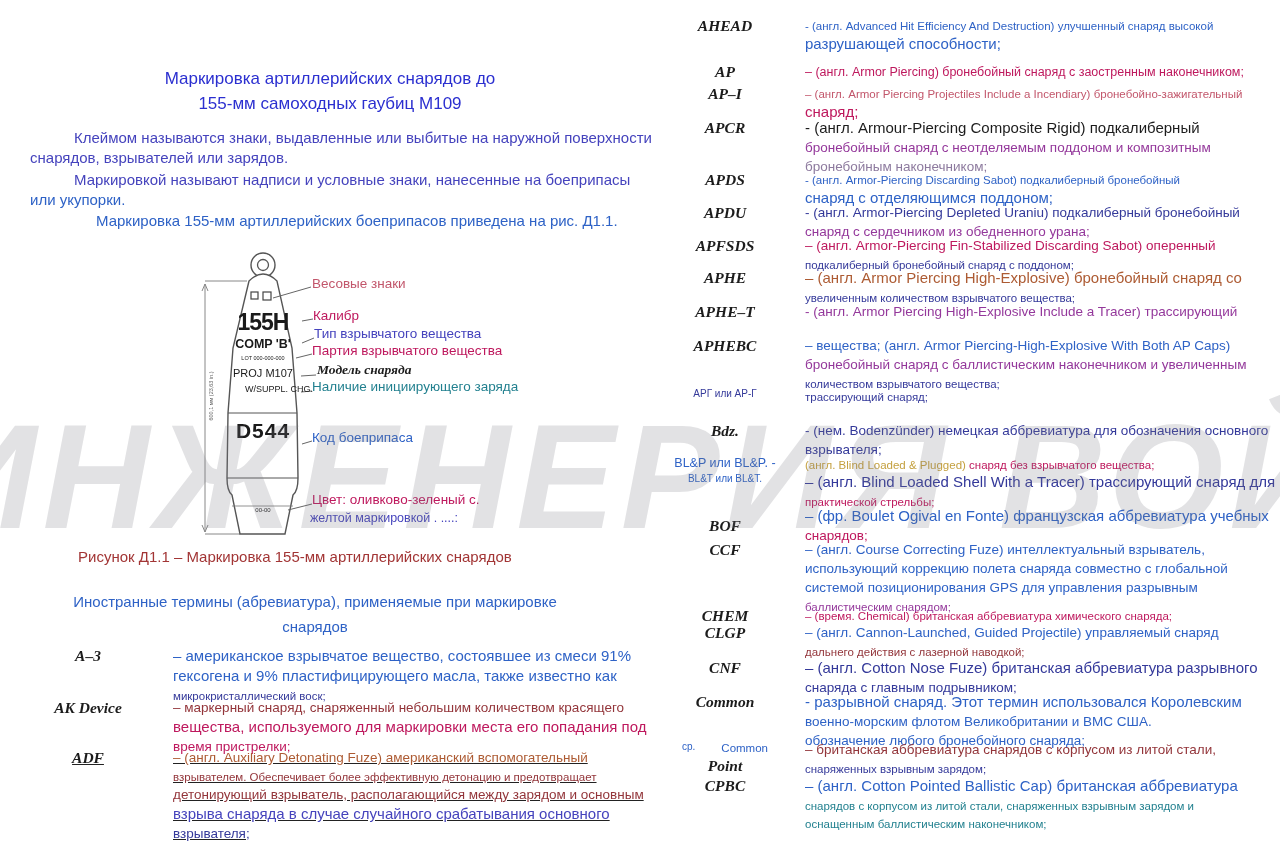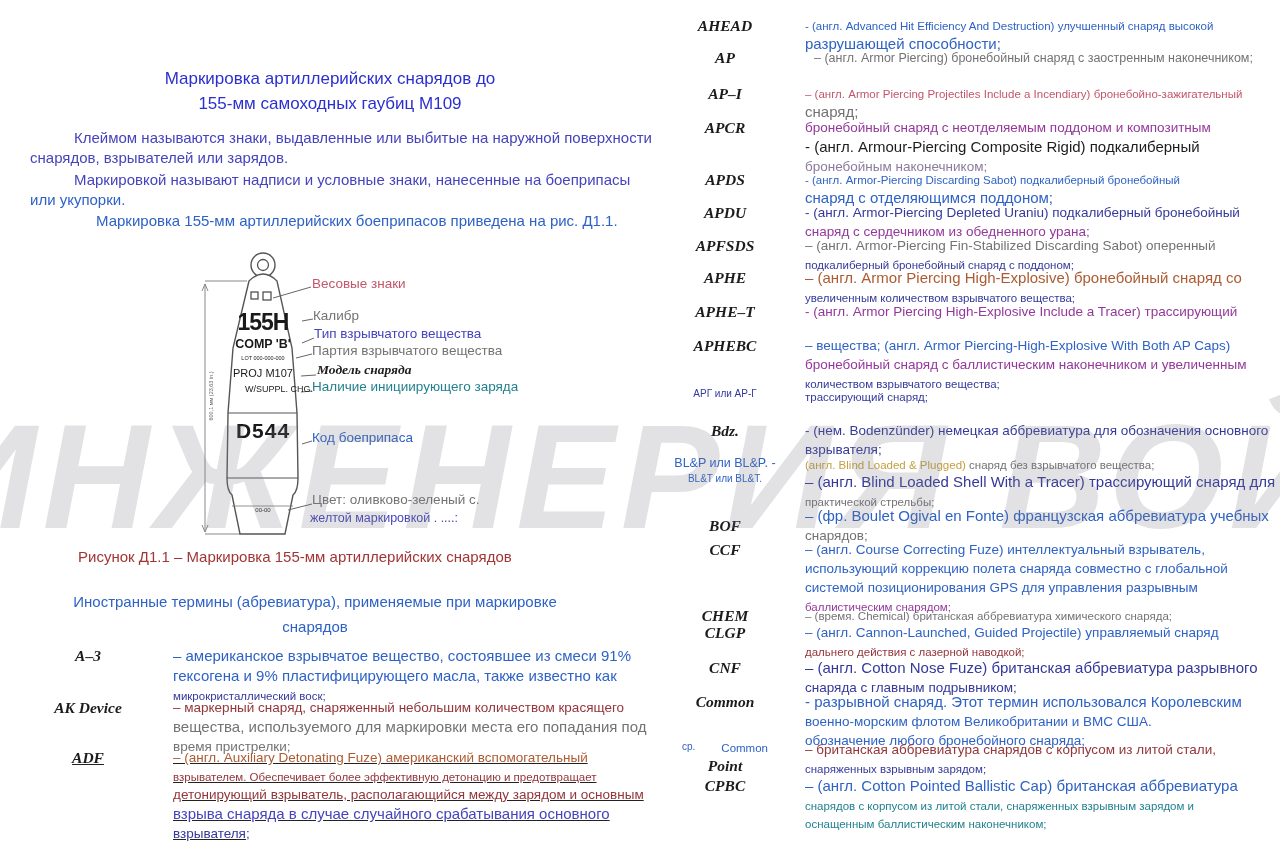--- a/index.html
+++ b/index.html
@@ -1,20 +1,20 @@
 <!DOCTYPE html>
 <html><head>
 <meta charset="utf-8">
 <style>
   html,body{margin:0;padding:0;background:#fff;}
   #canvas{position:relative;width:1280px;height:853px;background:#ffffff;overflow:hidden;
           font-family:"Liberation Sans",sans-serif;color:#222;}
   
   .c-black{color:#1c1c1c}.c-blue{color:#2e62c6}.c-navy{color:#34399a}.c-violet{color:#4543bd}
-  .c-purple{color:#94389b}.c-mauve{color:#8d7a9e}.c-red{color:#737373}.c-pink{color:#c2566b}
+  .c-purple{color:#94389b}.c-mauve{color:#8d7a9e}.c-red{color:#be185d}.c-pink{color:#c2566b}
   .c-maroon{color:#93353a}.c-brown{color:#ad5b33}.c-teal{color:#22808f}.c-gold{color:#c4a03f}.c-title{color:#2b2fd0}
   
   .s-xs{font-size:10px;line-height:14px}
   .s-s{font-size:11.5px;line-height:16px}
   .s-sm{font-size:12.5px;line-height:17px}
   .s-m{font-size:13.5px;line-height:18px}
   .s-l{font-size:15px;line-height:20px}
   .s-t{font-size:15.5px;line-height:20px}
   .f-serif{font-family:"Liberation Serif",serif;font-weight:bold;font-style:italic;}
 
@@ -189,21 +189,21 @@
           <div class="term">
             <div class="term-line">
               <span class="seg c-black s-t f-serif">AHEAD</span>
             </div>
           </div>
           <div class="desc">
             <div class="dline"><span class="seg c-blue s-s">- (англ. Advanced Hit Efficiency And Destruction) улучшенный снаряд высокой</span></div>
             <div class="dline"><span class="seg c-blue s-l">разрушающей способности;</span></div>
           </div>
         </div>
-        <div class="entry" style="top: 48px; gap: 9px;">
+        <div class="entry" style="top: 62px;">
           <div class="term">
             <div class="term-line">
               <span class="seg c-black s-t f-serif">AP</span>
             </div>
           </div>
           <div class="desc">
             <div class="dline"><span class="seg c-red s-sm">–  (англ. Armor Piercing) бронебойный снаряд с заостренным наконечником;</span></div>
           </div>
         </div>
         <div class="entry" style="top: 84px;">
@@ -217,22 +217,22 @@
             <div class="dline"><span class="seg c-red s-l">снаряд;</span></div>
           </div>
         </div>
         <div class="entry" style="top: 118px;">
           <div class="term">
             <div class="term-line">
               <span class="seg c-black s-t f-serif">APCR</span>
             </div>
           </div>
           <div class="desc">
+            <div class="dline"><span class="seg c-black s-l">- (англ. Armour-Piercing Composite Rigid) подкалиберный</span></div>
             <div class="dline"><span class="seg c-purple s-m">бронебойный снаряд с неотделяемым поддоном и композитным</span></div>
-            <div class="dline"><span class="seg c-black s-l">- (англ. Armour-Piercing Composite Rigid) подкалиберный</span></div>
             <div class="dline"><span class="seg c-mauve s-m">бронебойным наконечником;</span></div>
           </div>
         </div>
         <div class="entry" style="top: 170px;">
           <div class="term">
             <div class="term-line">
               <span class="seg c-black s-t f-serif">APDS</span>
             </div>
           </div>
           <div class="desc">

